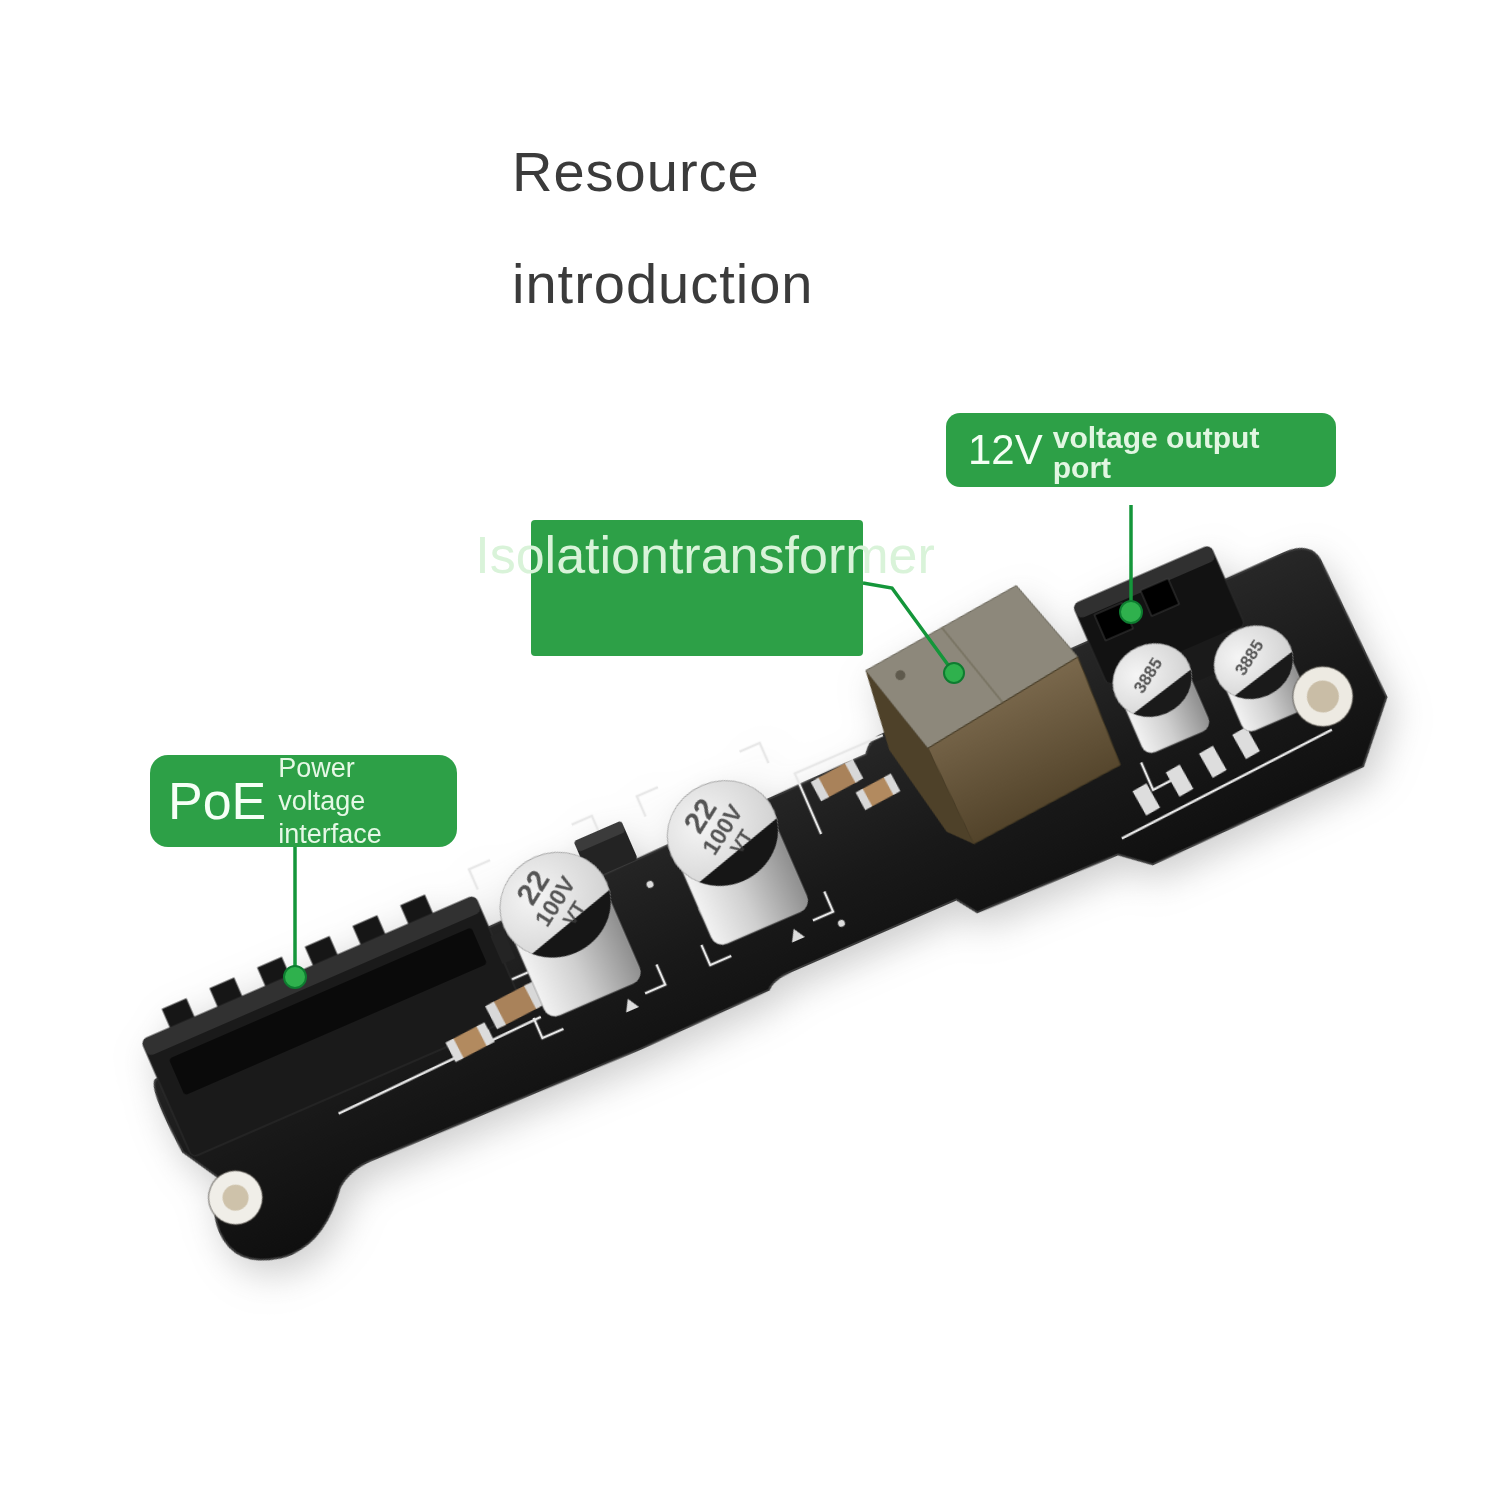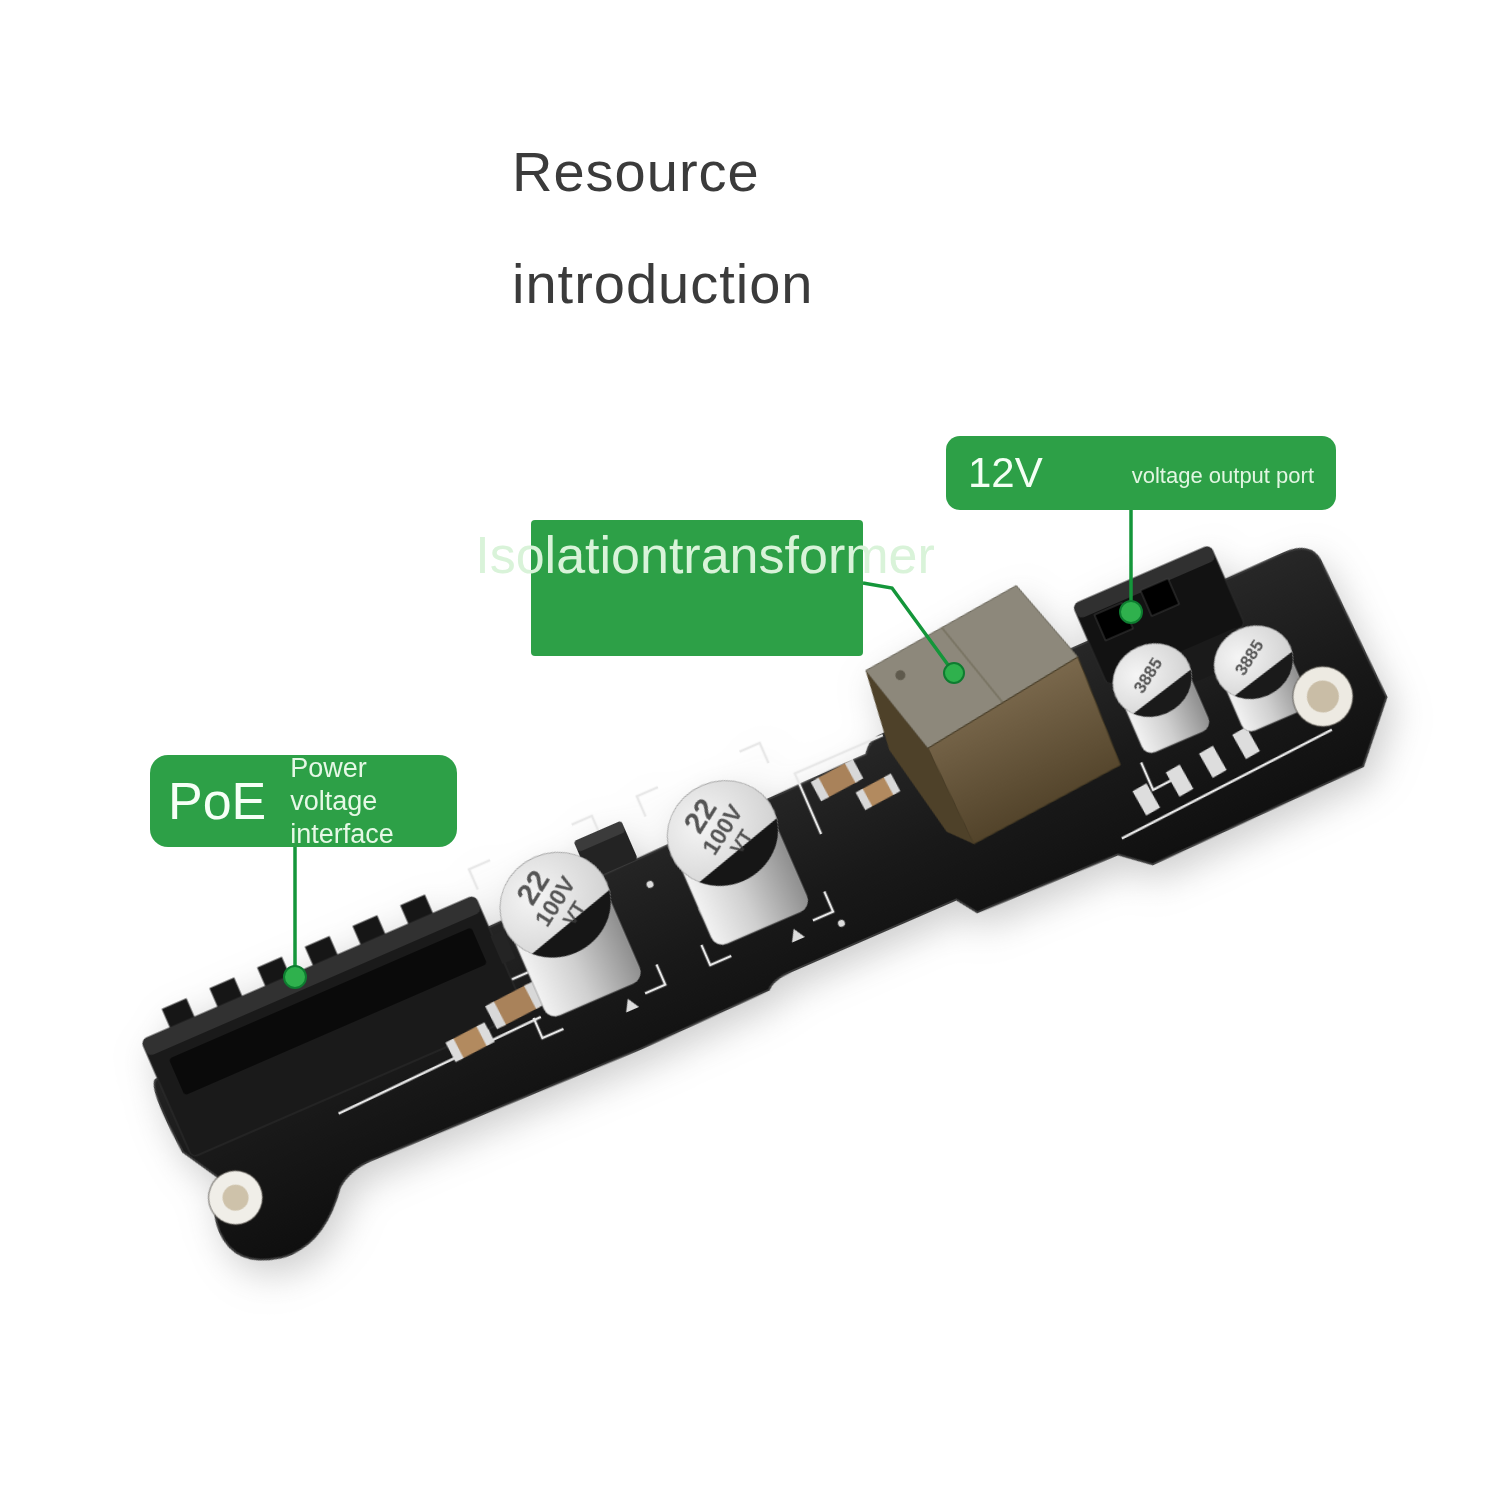--- a/index.html
+++ b/index.html
@@ -11,33 +11,33 @@
   .title{
     position:absolute;left:512px;top:116px;
     font-size:56px;line-height:112px;color:#3b3b3b;letter-spacing:1px;font-weight:400;
   }
   
   .pill{
     position:absolute;background:#2da047;color:#eef9ee;
     display:flex;align-items:center;box-sizing:border-box;
   }
   .label-12v{
-    left:946px;top:436px;width:390px;height:74px;border-radius:14px;
-    padding:0 22px;justify-content:space-between;gap:10px;
+    left:946px;top:413px;width:390px;height:74px;border-radius:14px;
+    padding:0 22px;justify-content:flex-start;gap:10px;
   }
   .label-12v .big{font-size:42px;font-weight:400;color:#f4fff4;line-height:1;}
-  .label-12v .small{font-size:22px;color:#e2f6e2;line-height:1;padding-top:6px;}
+  .label-12v .small{font-size:30px;color:#e2f6e2;line-height:1;padding-top:6px;font-weight:bold;}
   .label-iso{
     left:531px;top:520px;width:332px;height:136px;border-radius:4px;
     padding:2px 0 0 16px;flex-direction:row;align-items:flex-start;justify-content:center;
   }
   .label-iso div{font-size:52px;line-height:66px;color:#d9f3d9;}
   .label-poe{
     left:150px;top:755px;width:307px;height:92px;border-radius:18px;
-    padding:0 18px;gap:24px;
+    padding:0 18px;gap:12px;
   }
   .label-poe .big{font-size:52px;color:#f6fff6;line-height:1;}
   .label-poe .stack div{font-size:27px;line-height:33px;color:#e6f8e6;}
   
   .overlay{position:absolute;left:0;top:0;z-index:5;pointer-events:none;}
   
   .board-wrap{
     position:absolute;left:96px;top:977px;width:1300px;height:345px;
     transform:rotate(-23.5deg);transform-origin:0 0;z-index:2;
     filter:drop-shadow(2px 16px 18px rgba(95,95,95,0.30));

